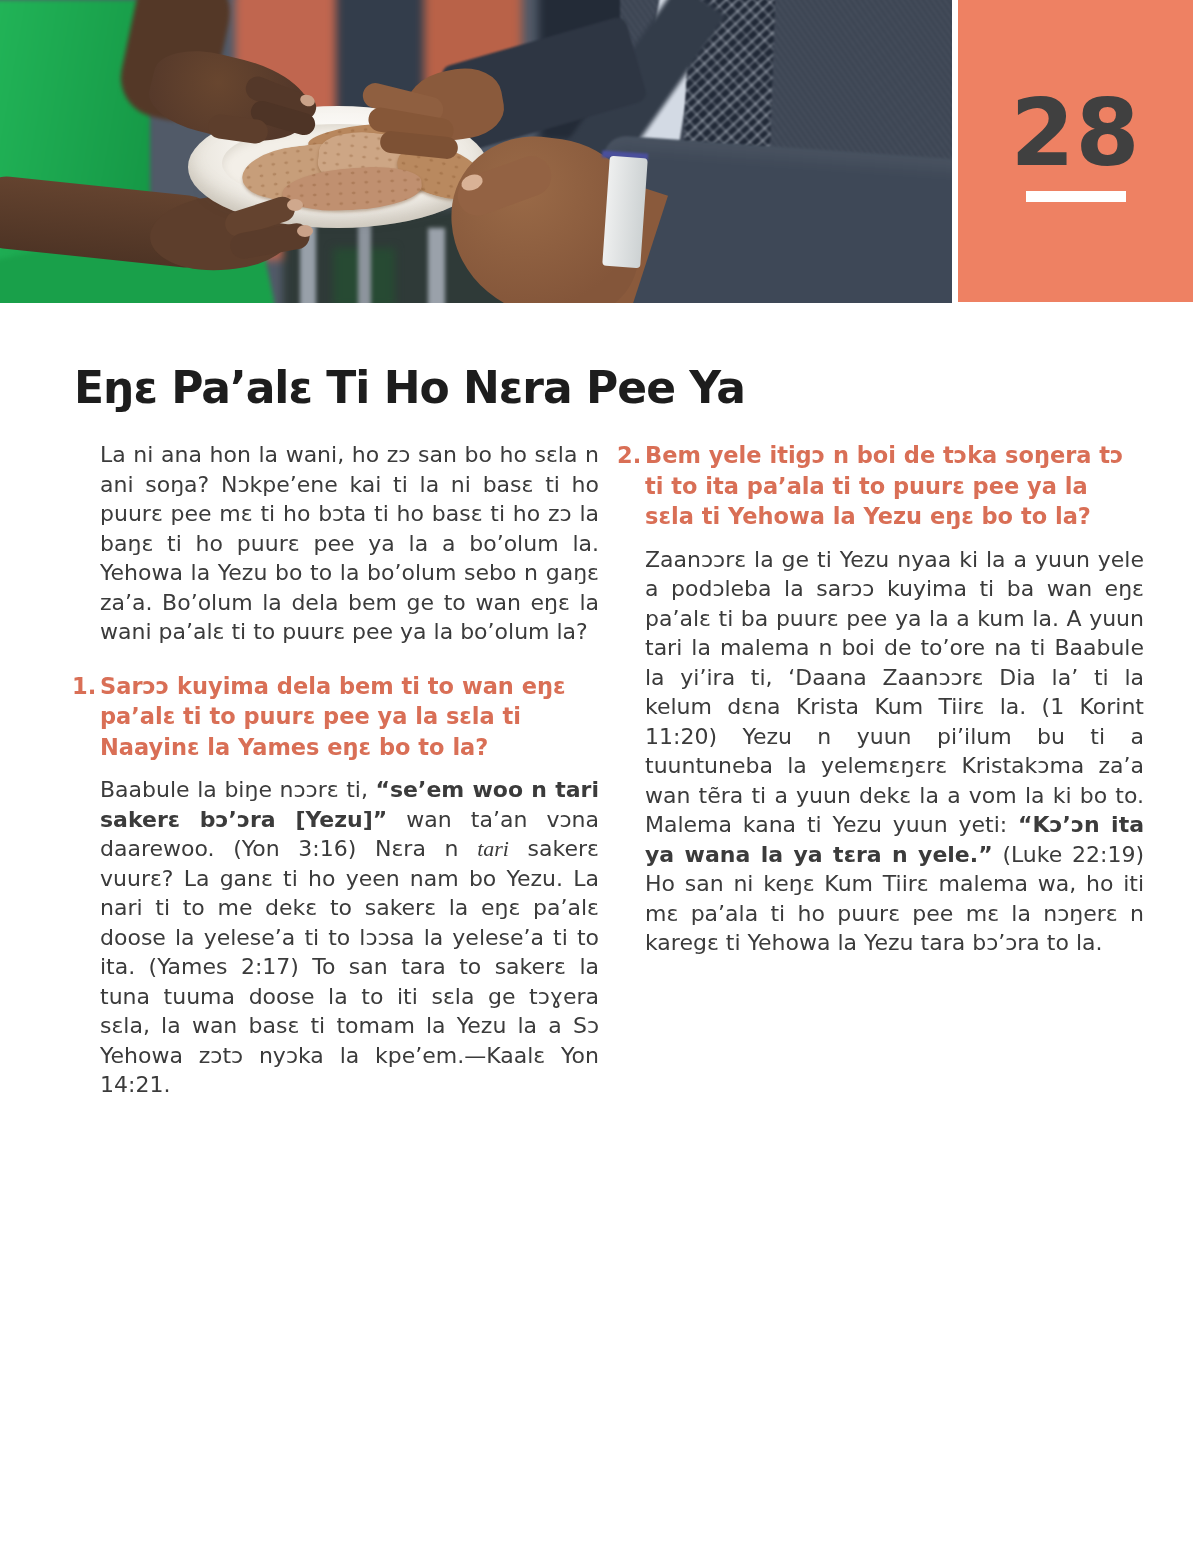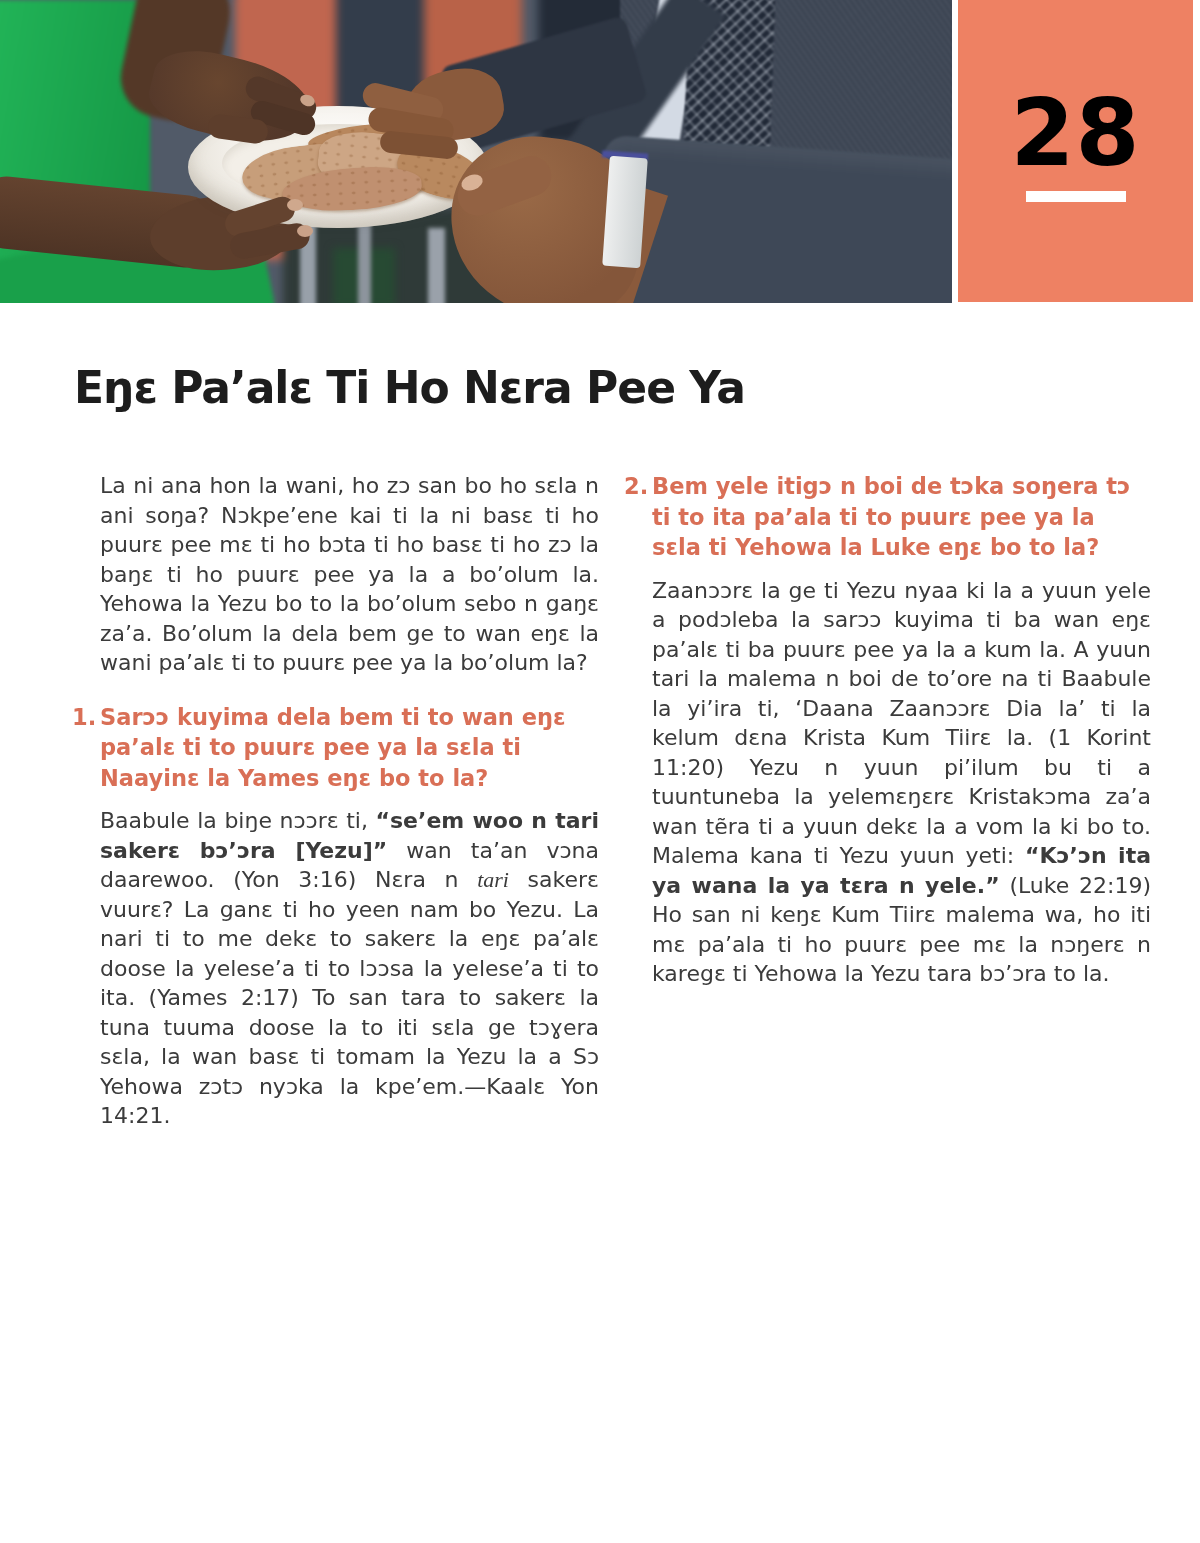--- a/index.html
+++ b/index.html
@@ -90,35 +90,35 @@
   .cuff { left:606px; top:157px; width:38px; height:110px; background:linear-gradient(90deg,#eeefef,#cdd2d3); transform:rotate(4deg); border-radius:4px; }
 
   
   .lesson-block {
     position: absolute; left: 958px; top: 0; width: 235px; height: 302px;
     background: #ee8163;
     display: flex; flex-direction: column; align-items: center;
   }
   .lesson-number {
     margin-top: 100px;
-    font-size: 92px; line-height: 0.73; font-weight: bold; color: #000000;
+    font-size: 92px; line-height: 0.73; font-weight: bold; color: #404040;
     letter-spacing: 1px;
   }
   .lesson-bar { width: 100px; height: 11px; background: #ffffff; margin-top: 24px; }
 
   
   .content { padding: 0 40px 0 72px; }
   .title {
     margin: 55px 0 0 2px;
     font-size: 44px; line-height: 59px; font-weight: bold;
     letter-spacing: -1px; color: #1d1d1d;
   }
   .title .tl { display: block; }
 
-  .columns { display: flex; gap: 25px; margin-top: 54px; }
+  .columns { display: flex; gap: 18px; margin-top: 23px; }
   .col { width: 527px; flex: none; }
 
   .para {
     margin: 0 0 0 28px;
     font-size: 22px; line-height: 29.5px;
     text-align: justify; color: #3b3b3b;
   }
   .intro { margin-bottom: 24px; }
   .q {
     display: flex; margin: 0 0 13px 0;
@@ -217,21 +217,21 @@
             <span class="qnum">1.</span>
             <span class="qtext">Sarɔɔ kuyima dela bem ti to wan eŋɛ pa’alɛ ti to puurɛ pee ya la sɛla ti Naayinɛ la Yames eŋɛ bo to la?</span>
           </h2>
 
         <p class="para"><span>Baabule la biŋe nɔɔrɛ ti, </span><span class="b">“se’em woo n tari sakerɛ bɔ’ɔra [Yezu]”</span><span> wan ta’an vɔna daarewoo. (Yon 3:16) Nɛra n </span><span class="i">tari</span><span> sakerɛ vuurɛ? La ganɛ ti ho yeen nam bo Yezu. La nari ti to me dekɛ to sakerɛ la eŋɛ pa’alɛ doose la yelese’a ti to lɔɔsa la yelese’a ti to ita. (Yames 2:17) To san tara to sakerɛ la tuna tuuma doose la to iti sɛla ge tɔɣera sɛla, la wan basɛ ti tomam la Yezu la a Sɔ Yehowa zɔtɔ nyɔka la kpe’em.—Kaalɛ Yon 14:21.</span></p>
       </section>
 
       <section class="col">
         <h2 class="q">
             <span class="qnum">2.</span>
-            <span class="qtext">Bem yele itigɔ n boi de tɔka soŋera tɔ ti to ita pa’ala ti to puurɛ pee ya la sɛla ti Yehowa la Luke eŋɛ bo to la?</span>
+            <span class="qtext">Bem yele itigɔ n boi de tɔka soŋera tɔ ti to ita pa’ala ti to puurɛ pee ya la sɛla ti Yehowa la Yezu eŋɛ bo to la?</span>
           </h2>
 
         <p class="para"><span>Zaanɔɔrɛ la ge ti Yezu nyaa ki la a yuun yele a podɔleba la sarɔɔ kuyima ti ba wan eŋɛ pa’alɛ ti ba puurɛ pee ya la a kum la. A yuun tari la malema n boi de to’ore na ti Baabule la yi’ira ti, ‘Daana Zaanɔɔrɛ Dia la’ ti la kelum dɛna Krista Kum Tiirɛ la. (1 Korint 11:20) Yezu n yuun pi’ilum bu ti a tuuntuneba la yelemɛŋɛrɛ Kristakɔma za’a wan tẽra ti a yuun dekɛ la a vom la ki bo to. Malema kana ti Yezu yuun yeti: </span><span class="b">“Kɔ’ɔn ita ya wana la ya tɛra n yele.”</span><span> (Luke 22:19) Ho san ni keŋɛ Kum Tiirɛ malema wa, ho iti mɛ pa’ala ti ho puurɛ pee mɛ la nɔŋerɛ n karegɛ ti Yehowa la Yezu tara bɔ’ɔra to la.</span></p>
       </section>
 
     </div>
   </main>
 </div>
 
 </body></html>

